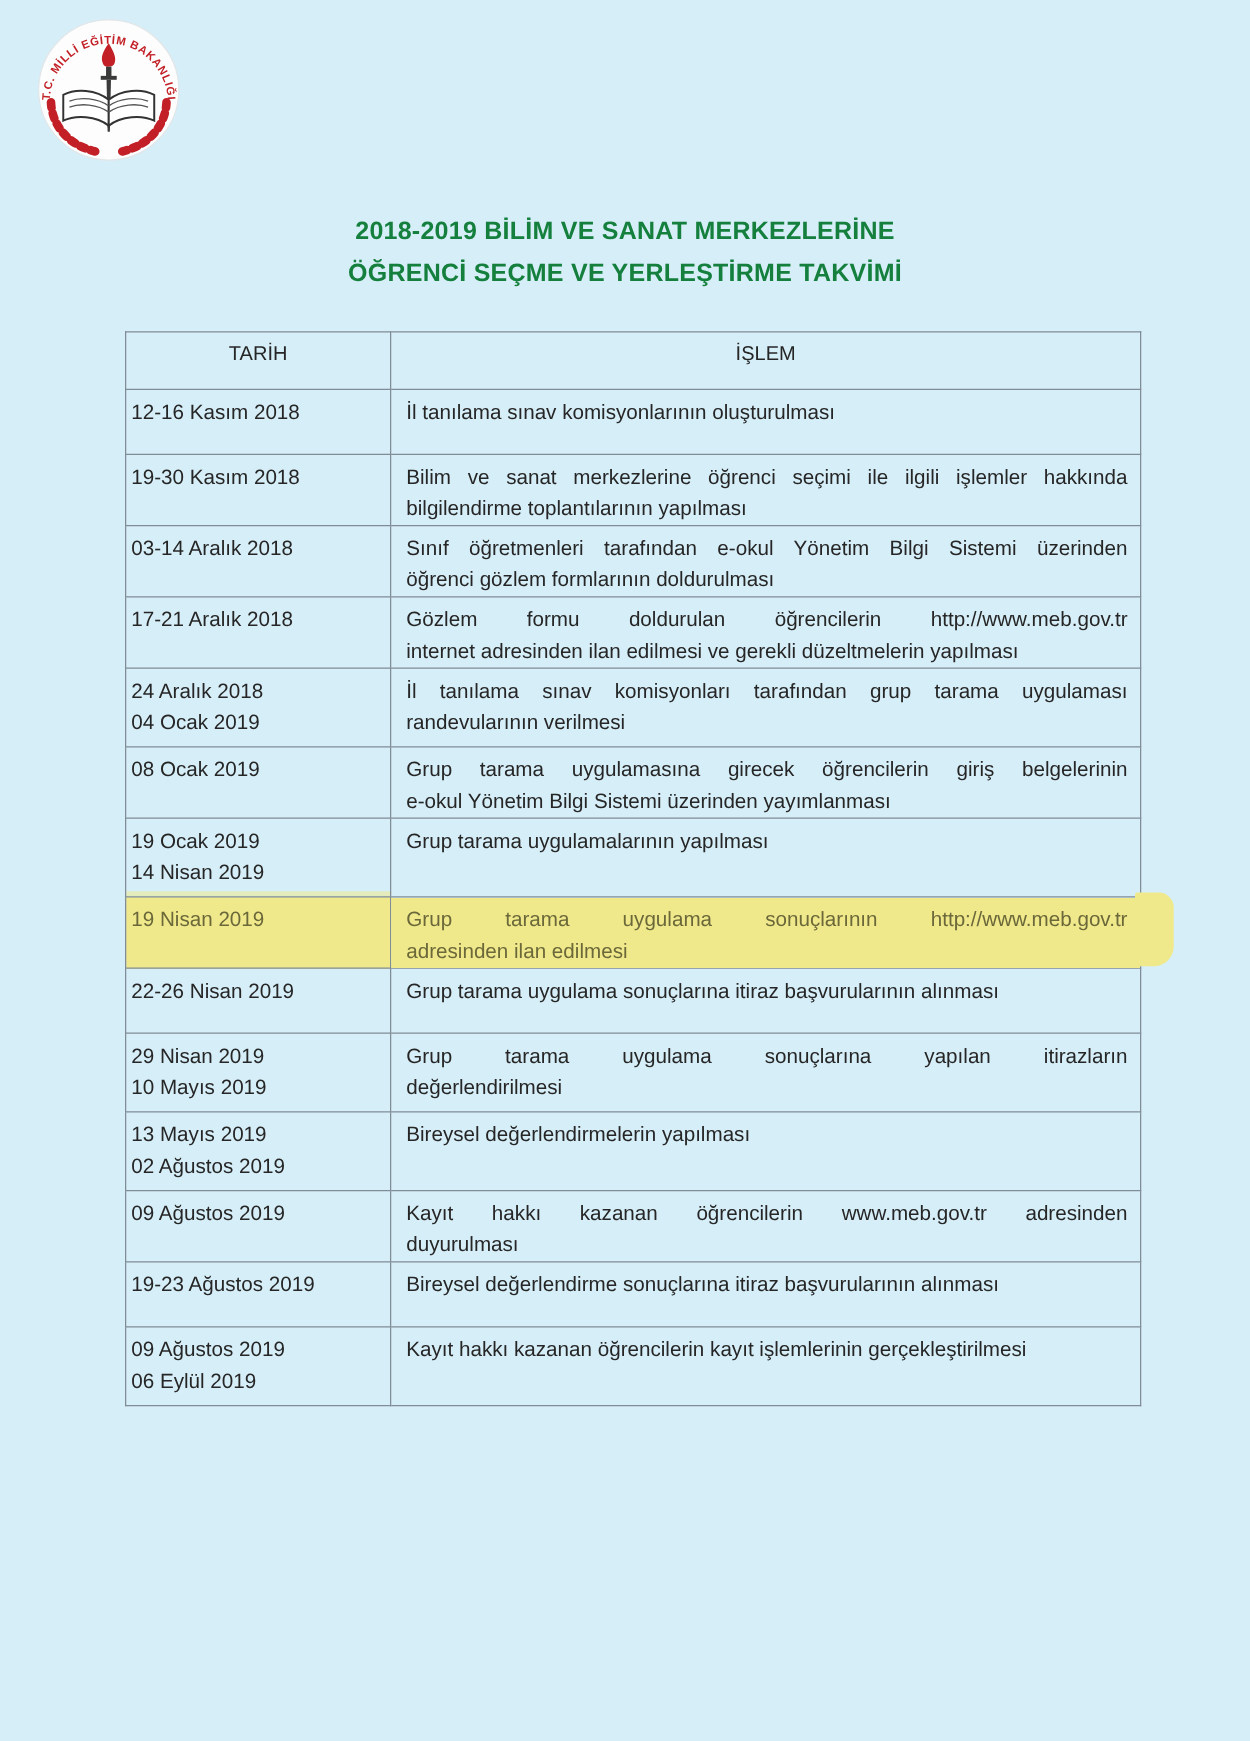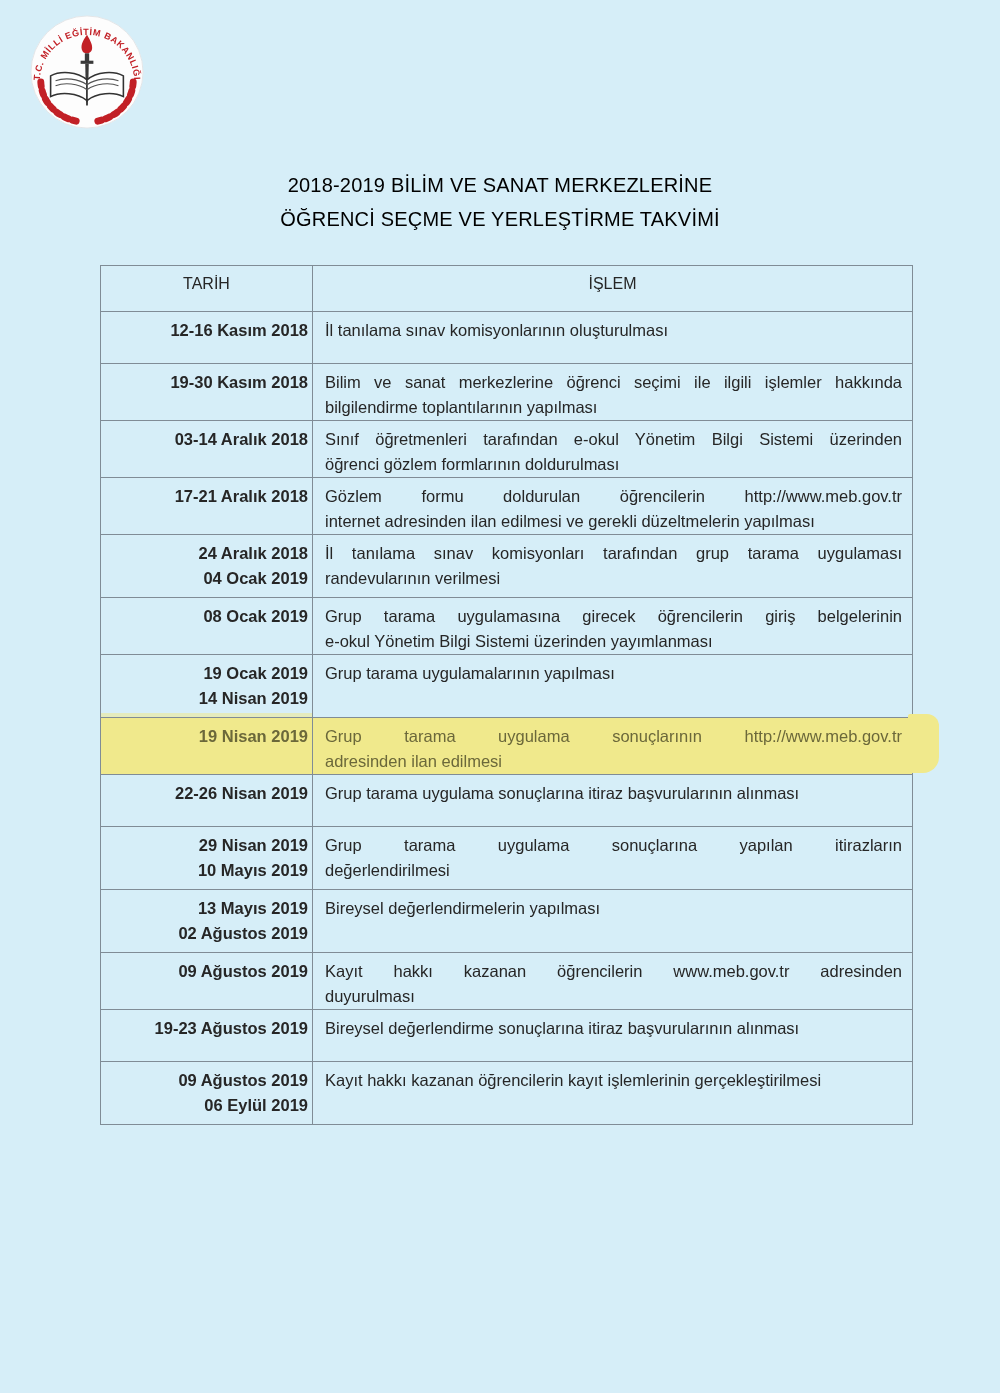--- a/index.html
+++ b/index.html
@@ -14,31 +14,31 @@
   html,body{background:var(--page-background);}
   body{font-family:"Liberation Sans","DejaVu Sans",sans-serif;}
   .page{position:relative;width:1000px;height:1393px;margin:0 auto;background:var(--page-background);overflow:hidden;}
 
   
   .logo{position:absolute;left:28px;top:13px;width:118px;height:118px;}
   .logo svg{width:100%;height:100%;}
 
   
   .title{position:absolute;top:168px;left:0;width:100%;text-align:center;
-         font-weight:normal;font-size:20px;line-height:34px;color:#000000;letter-spacing:.2px;}
+         font-weight:bold;font-size:20px;line-height:34px;color:#15803d;letter-spacing:.2px;}
 
   
   table.schedule{position:absolute;left:100px;top:265px;width:812px;
                  border-collapse:collapse;table-layout:fixed;}
   col.c-date{width:212px;} col.c-islem{width:600px;}
   th,td{border:1px solid var(--border);}
   th{height:46px;vertical-align:top;padding-top:9px;font-size:16px;font-weight:normal;
      color:var(--text);}
   td{height:52px;vertical-align:top;font-size:16.5px;line-height:25px;color:var(--text);}
-  td.date{font-weight:bold;text-align:right;padding:6px 4px;margin-left:24px;}
+  td.date{font-weight:normal;text-align:left;padding:6px 4px;margin-left:24px;}
   td.islem{padding:6px 10px 0 12px;margin-left:48px;}
   td.islem .line{text-align:justify;text-align-last:justify;}
   td.islem .line:last-child{text-align:left;text-align-last:left;}
 
   
   tr.highlight td{background:var(--highlight);color:var(--highlight-text);
                   box-shadow:0 -5px 0 0 rgba(240,233,140,.55);}
   tr.highlight td.islem{position:relative;}
   tr.highlight td.islem::after{content:"";position:absolute;right:-27px;top:-4px;bottom:1px;
                   width:31px;background:var(--highlight);border-radius:2px 12px 16px 4px;}

